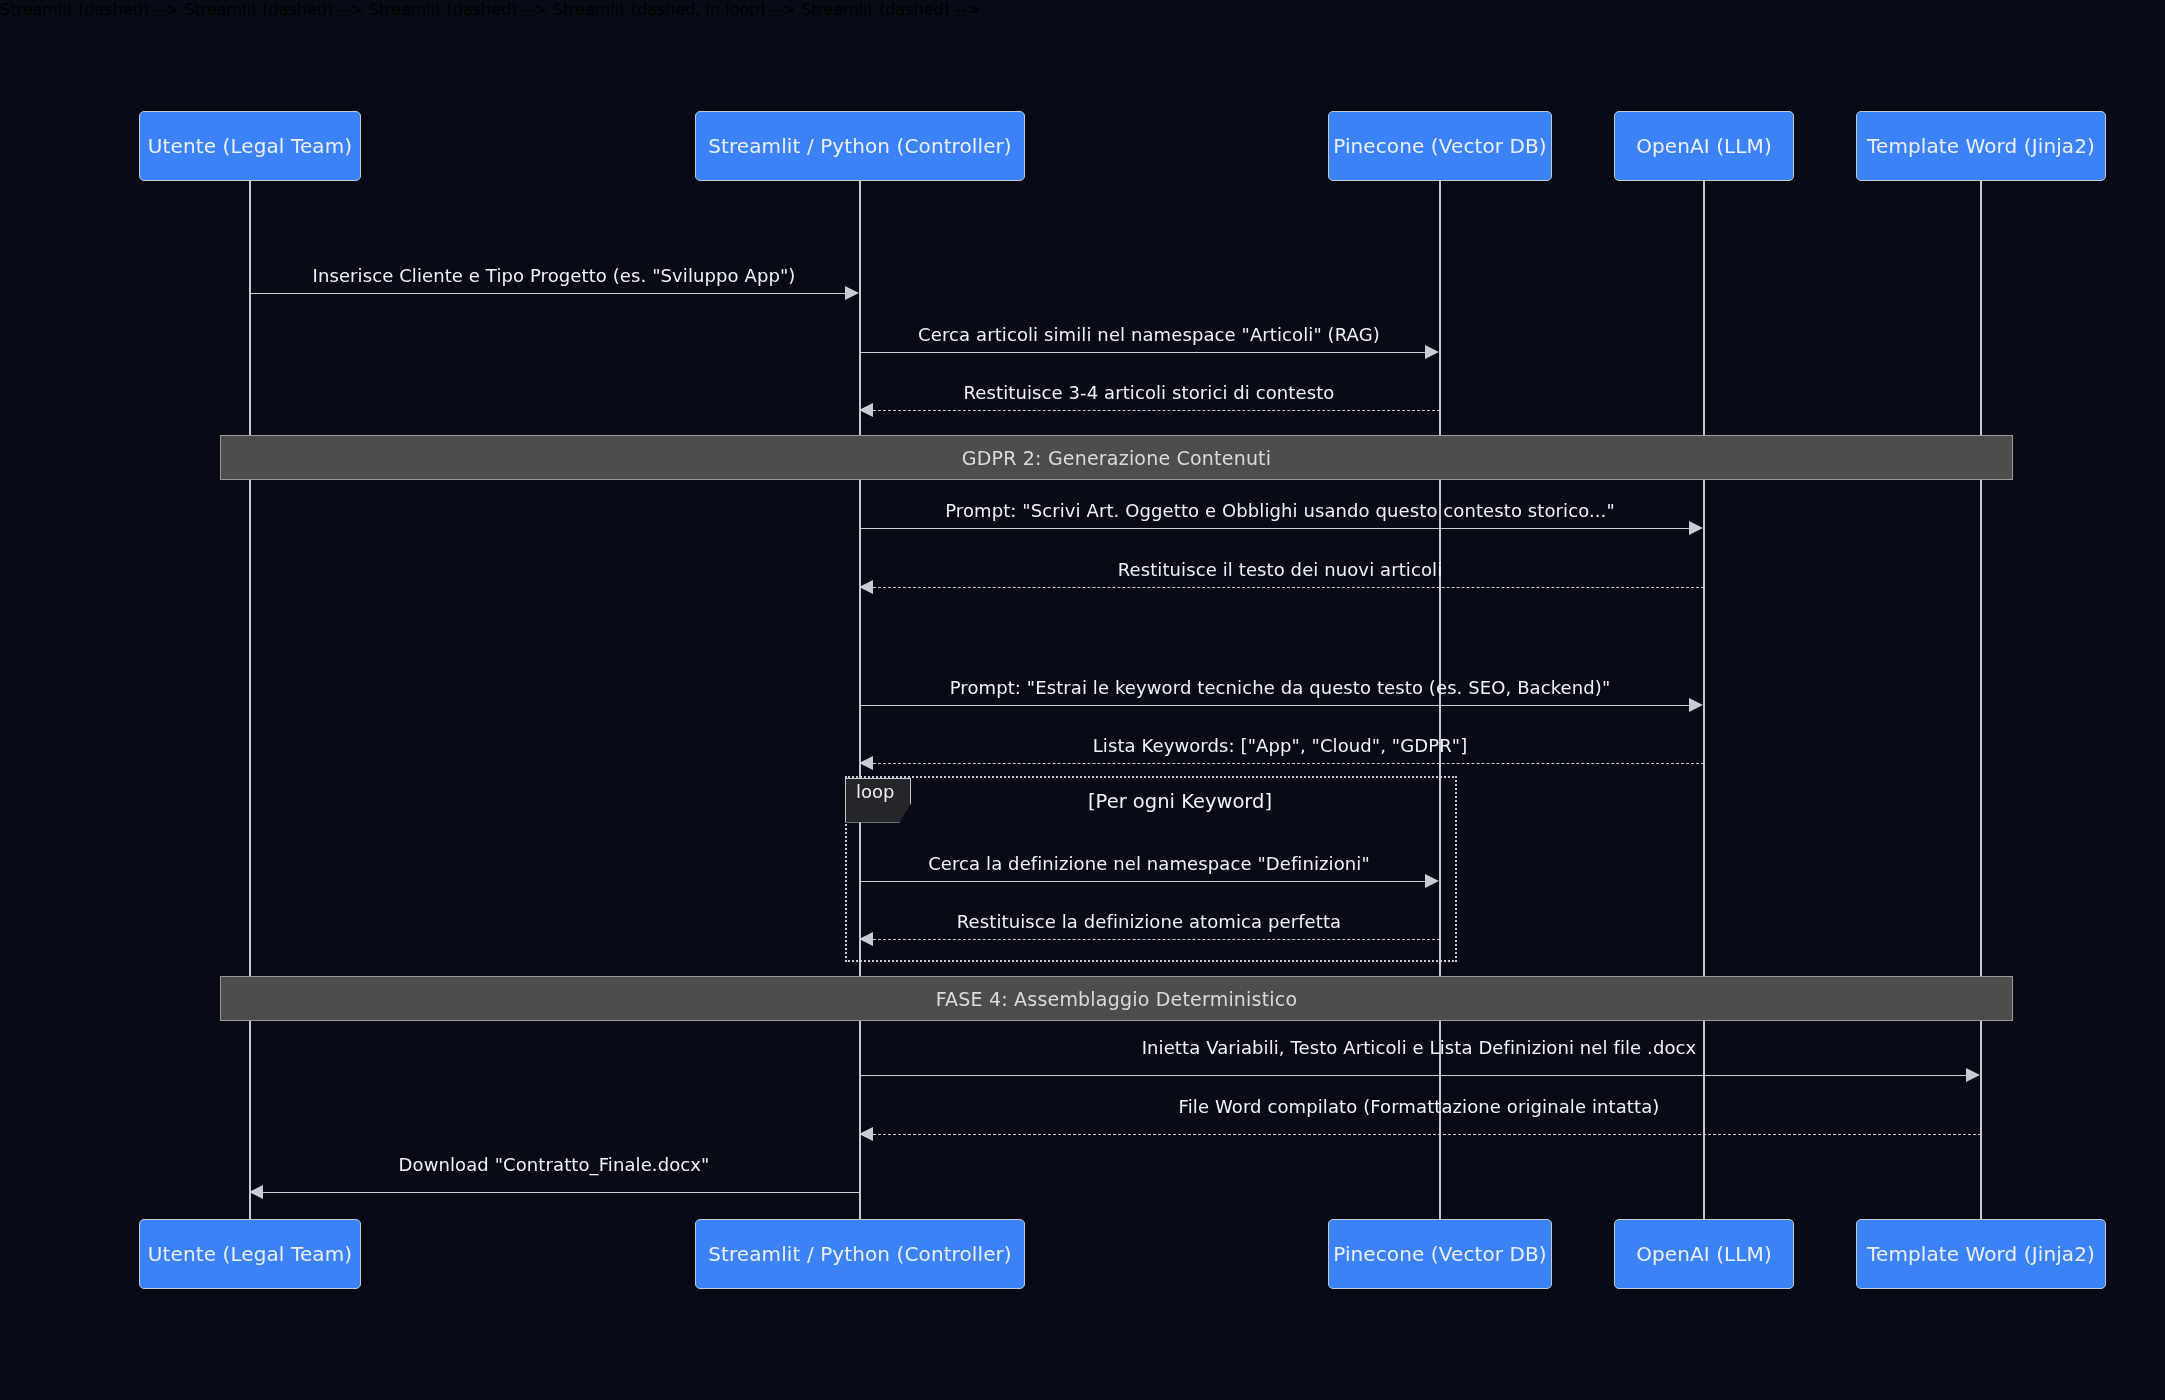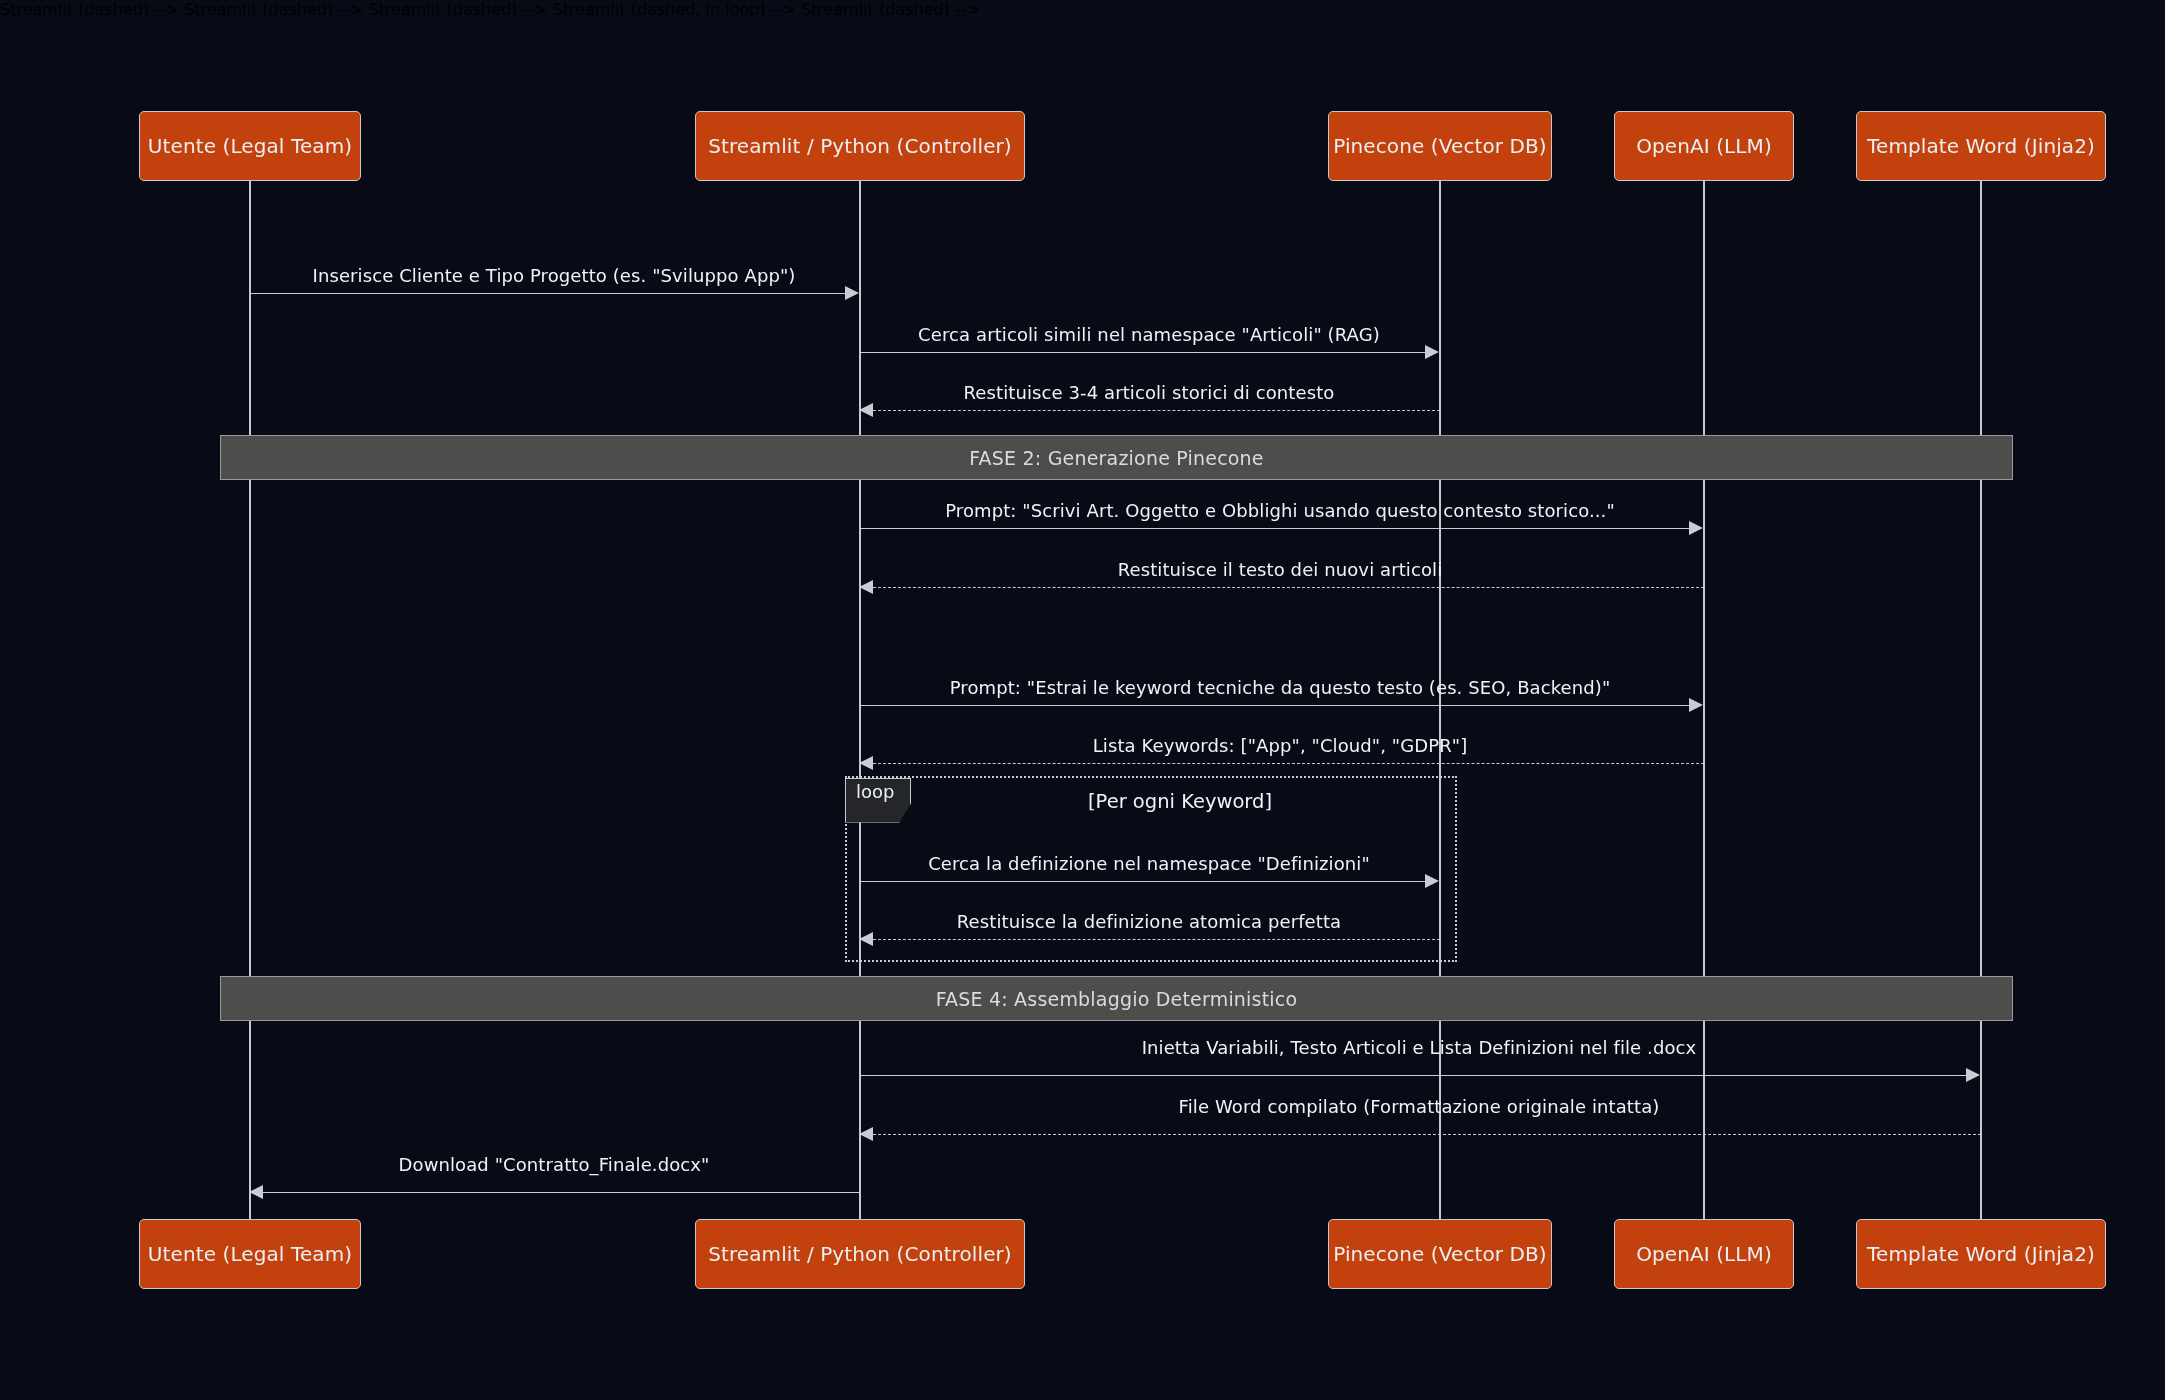--- a/index.html
+++ b/index.html
@@ -11,21 +11,21 @@
     font-family: "DejaVu Sans", "Liberation Sans", sans-serif;
   }
   #diagram {
     position: relative;
     width: 2165px;
     height: 1400px;
     background: #080b16;
   }
   .actor-box {
     position: absolute;
-    background: #c2410c;
+    background: #3b82f6;
     border: 1.6px solid #c7c9d1;
     border-radius: 5px;
     color: #eceff4;
     font-size: 20px;
     display: flex;
     align-items: center;
     justify-content: center;
     text-align: center;
     letter-spacing: .1px;
     white-space: nowrap;
@@ -138,21 +138,21 @@
   <div class="msg-label" style="left:1149px; top:324px;">Cerca articoli simili nel namespace "Articoli" (RAG)</div>
   <div class="msg-line" style="left:859px; top:352px; width:566px;"></div>
   <div class="arrow-head right" style="left:1425px; top:345px;"></div>
 
    Streamlit (dashed) --&gt;
   <div class="msg-label" style="left:1149px; top:382px;">Restituisce 3-4 articoli storici di contesto</div>
   <div class="msg-line dashed" style="left:873px; top:410px; width:567px;"></div>
   <div class="arrow-head left" style="left:859px; top:403px;"></div>
 
   
-  <div class="phase-bar" style="left:220px; top:435px; width:1793px; height:45px;">FASE 2: Generazione Pinecone</div>
+  <div class="phase-bar" style="left:220px; top:435px; width:1793px; height:45px;">GDPR 2: Generazione Contenuti</div>
 
   
   <div class="msg-label" style="left:1280px; top:500px;">Prompt: "Scrivi Art. Oggetto e Obblighi usando questo contesto storico..."</div>
   <div class="msg-line" style="left:859px; top:528px; width:830px;"></div>
   <div class="arrow-head right" style="left:1689px; top:521px;"></div>
 
    Streamlit (dashed) --&gt;
   <div class="msg-label" style="left:1280px; top:559px;">Restituisce il testo dei nuovi articoli</div>
   <div class="msg-line dashed" style="left:873px; top:587px; width:831px;"></div>
   <div class="arrow-head left" style="left:859px; top:580px;"></div>

